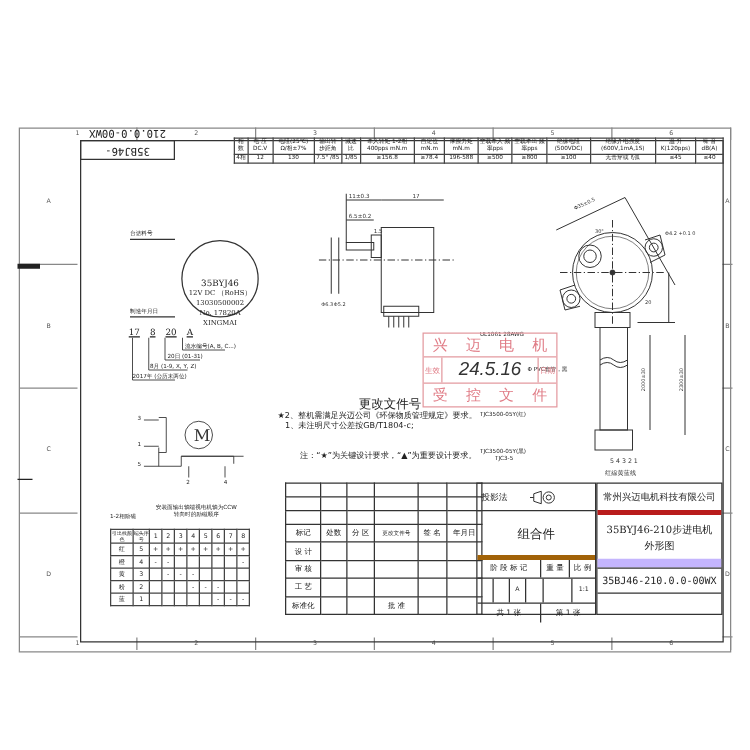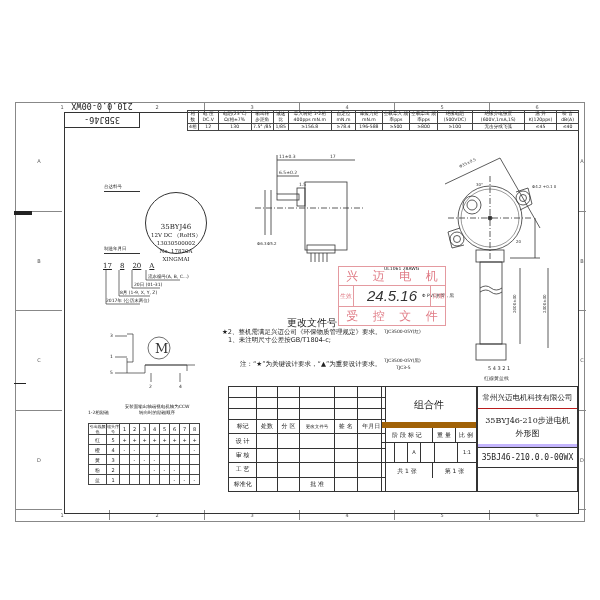--- a/index.html
+++ b/index.html
@@ -392,40 +392,50 @@
         <td></td>
         <td></td>
         <td>批 准</td>
         <td></td>
         <td></td>
       </tr>
 </tbody>
   </table>
 
 <div class="abs" style="left:381px;top:386px;width:96px;height:106px;border:1px solid #333;box-sizing:border-box;">
-  <div style="height:35px;border-bottom:6px solid #a16207;display:flex;align-items:center;justify-content:center;font-size:10px;font-family:Liberation Mono, monospace;">组合件</div>
+  <div style="height:21px;border-bottom:1px solid #333;display:flex;align-items:center;padding-left:3px;font-size:7px;gap:16px;">
+    <span>投影法</span>
+    <svg width="22" height="12">
+        <g stroke="#333" fill="none" stroke-width="0.8">
+          <path d="M2 6 H5 M5 3 L11 1 V11 L5 9 Z"></path>
+          <circle cx="17" cy="6" r="4.5"></circle>
+          <circle cx="17" cy="6" r="2"></circle>
+        </g>
+      </svg>
+  </div>
+  <div style="height:35px;border-bottom:4px solid #a16207;display:flex;align-items:center;justify-content:center;font-size:10px;font-family:Liberation Mono, monospace;">组合件</div>
   <div style="height:14px;border-bottom:1px solid #333;display:flex;font-size:6px;">
     <div style="width:50px;border-right:1px solid #333;text-align:center;line-height:14px;">阶 段 标 记</div>
     <div style="width:22px;border-right:1px solid #333;text-align:center;line-height:14px;">重 量</div>
     <div style="flex:1;text-align:center;line-height:14px;">比 例</div>
   </div>
   <div style="height:19px;border-bottom:1px solid #333;display:flex;font-size:5px;">
     <div style="width:12px;border-right:1px solid #333;"></div>
     <div style="width:12px;border-right:1px solid #333;"></div>
     <div style="width:12px;border-right:1px solid #333;text-align:center;line-height:19px;">A</div>
     <div style="width:13px;border-right:1px solid #333;"></div>
     <div style="width:22px;border-right:1px solid #333;"></div>
     <div style="flex:1;text-align:center;line-height:19px;">1:1</div>
   </div>
   <div style="display:flex;font-size:6px;height:15px;">
     <div style="width:50px;border-right:1px solid #333;text-align:center;line-height:15px;">共 1 张</div>
     <div style="flex:1;text-align:center;line-height:15px;">第 1 张</div>
   </div>
 </div>
 
 <div class="abs serif" style="left:477px;top:386px;width:101px;height:106px;border:1px solid #333;box-sizing:border-box;font-size:8px;">
-  <div style="height:21px;border-bottom:1px solid #b91c1c;display:flex;align-items:center;justify-content:center;font-size:7.5px;">常州兴迈电机科技有限公司</div>
-  <div style="height:35px;border-bottom:3px solid #c4b5fd;display:flex;flex-direction:column;align-items:center;justify-content:center;line-height:13px;">
+  <div style="height:21px;border-bottom:4px solid #b91c1c;display:flex;align-items:center;justify-content:center;font-size:7.5px;">常州兴迈电机科技有限公司</div>
+  <div style="height:35px;border-bottom:7px solid #c4b5fd;display:flex;flex-direction:column;align-items:center;justify-content:center;line-height:13px;">
     <span>35BYJ46-210步进电机</span>
     <span>外形图</span>
   </div>
   <div class="mono" style="height:19px;margin-top:14px;border-top:1px solid #333;border-bottom:1px solid #333;display:flex;align-items:center;justify-content:center;font-size:8px;position:relative;top:-14px;">35BJ46-210.0.0-00WX</div>
 </div>
 
 </body></html>

